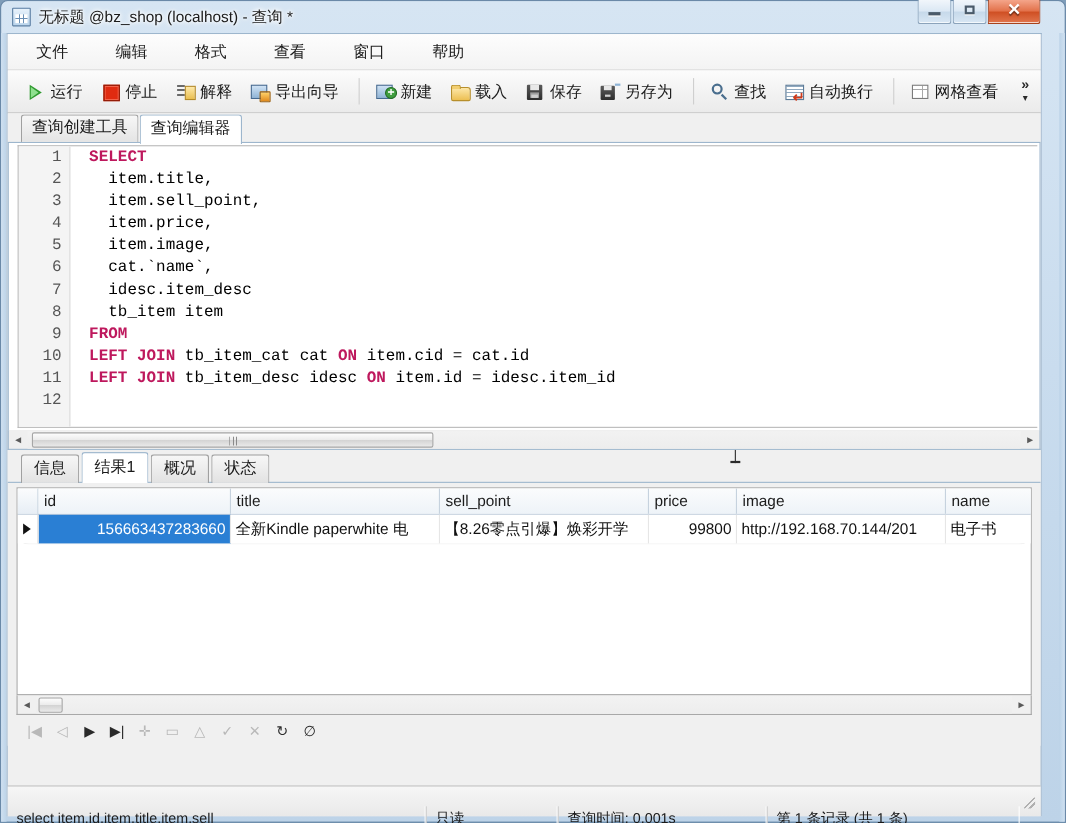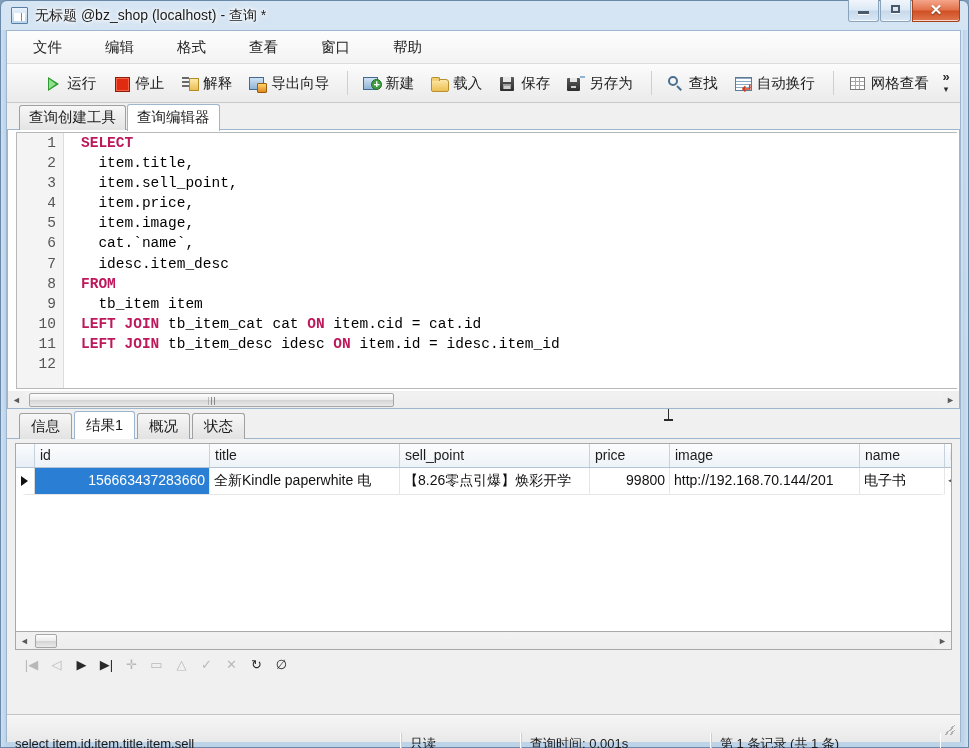--- a/index.html
+++ b/index.html
@@ -16,21 +16,21 @@
 
   
   .window {
     position: absolute;
     left: 0; top: 0;
     width: 969px; height: 748px;
     box-sizing: border-box;
     background: linear-gradient(to bottom, #d6e5f3 0%, #c9dcee 45%, #bdd3e8 100%);
     border: 1px solid #6a89a8;
     border-radius: 7px 7px 0 0;
-    padding: 0 7px 0 5px;
+    padding: 0 21px 0 5px;
   }
 
   
   .titlebar {
     position: relative;
     height: 29px;
     display: flex;
     align-items: center;
     padding-left: 5px;
   }
@@ -130,21 +130,20 @@
   
   .toolbar {
     height: 39px;
     background: linear-gradient(to bottom,#fcfcfc 0%,#f2f2f2 55%,#ebebeb 100%);
     border-bottom: 1px solid #c8c8c8;
     display: flex;
     align-items: center;
     padding-left: 10px;
     box-sizing: border-box;
     position: relative;
-    justify-content: center;
   }
   .tb-btn {
     display: flex;
     align-items: center;
     height: 28px;
     padding: 0 6px;
     margin-right: 3px;
     border: 1px solid transparent;
     border-radius: 3px;
     cursor: default;
@@ -292,21 +291,21 @@
     cursor:default;
   }
   .tb-overflow .chev1 { font-size:13px; color:#2a2a2a; line-height:12px; font-weight:bold;}
   .tb-overflow .chev2 { font-size:9px; color:#2a2a2a; line-height:12px; }
 
   
   .tabstrip {
     height: 27px;
     background: #f0f0f0;
     display: flex;
-    align-items: center;
+    align-items: flex-start;
     padding-left: 12px;
     box-sizing: border-box;
     border-bottom: 1px solid #9db6cd;
     position: relative;
   }
   .tab {
     height: 24px;
     line-height: 23px;
     padding: 0 9px;
     font-size: 14.5px;
@@ -735,22 +734,22 @@
           <div class="ln">12</div>
         </div>
         <div class="code-area">
           <div class="cl"><span class="kw">SELECT</span></div>
           <div class="cl"><span>  item.title,</span></div>
           <div class="cl"><span>  item.sell_point,</span></div>
           <div class="cl"><span>  item.price,</span></div>
           <div class="cl"><span>  item.image,</span></div>
           <div class="cl"><span>  cat.`name`,</span></div>
           <div class="cl"><span>  idesc.item_desc</span></div>
+          <div class="cl"><span>  tb_item item</span></div>
           <div class="cl"><span class="kw">FROM</span></div>
-          <div class="cl"><span>  tb_item item</span></div>
           <div class="cl"><span class="kw">LEFT JOIN</span><span> tb_item_cat cat </span><span class="kw">ON</span><span> item.cid = cat.id</span></div>
           <div class="cl"><span class="kw">LEFT JOIN</span><span> tb_item_desc idesc </span><span class="kw">ON</span><span> item.id = idesc.item_id</span></div>
         </div>
       </div>
     </div>
 
     <div class="caret-ibeam"></div>
 
     <div class="hscroll editor-sb">
       <div class="sb-arrow">◄</div>

